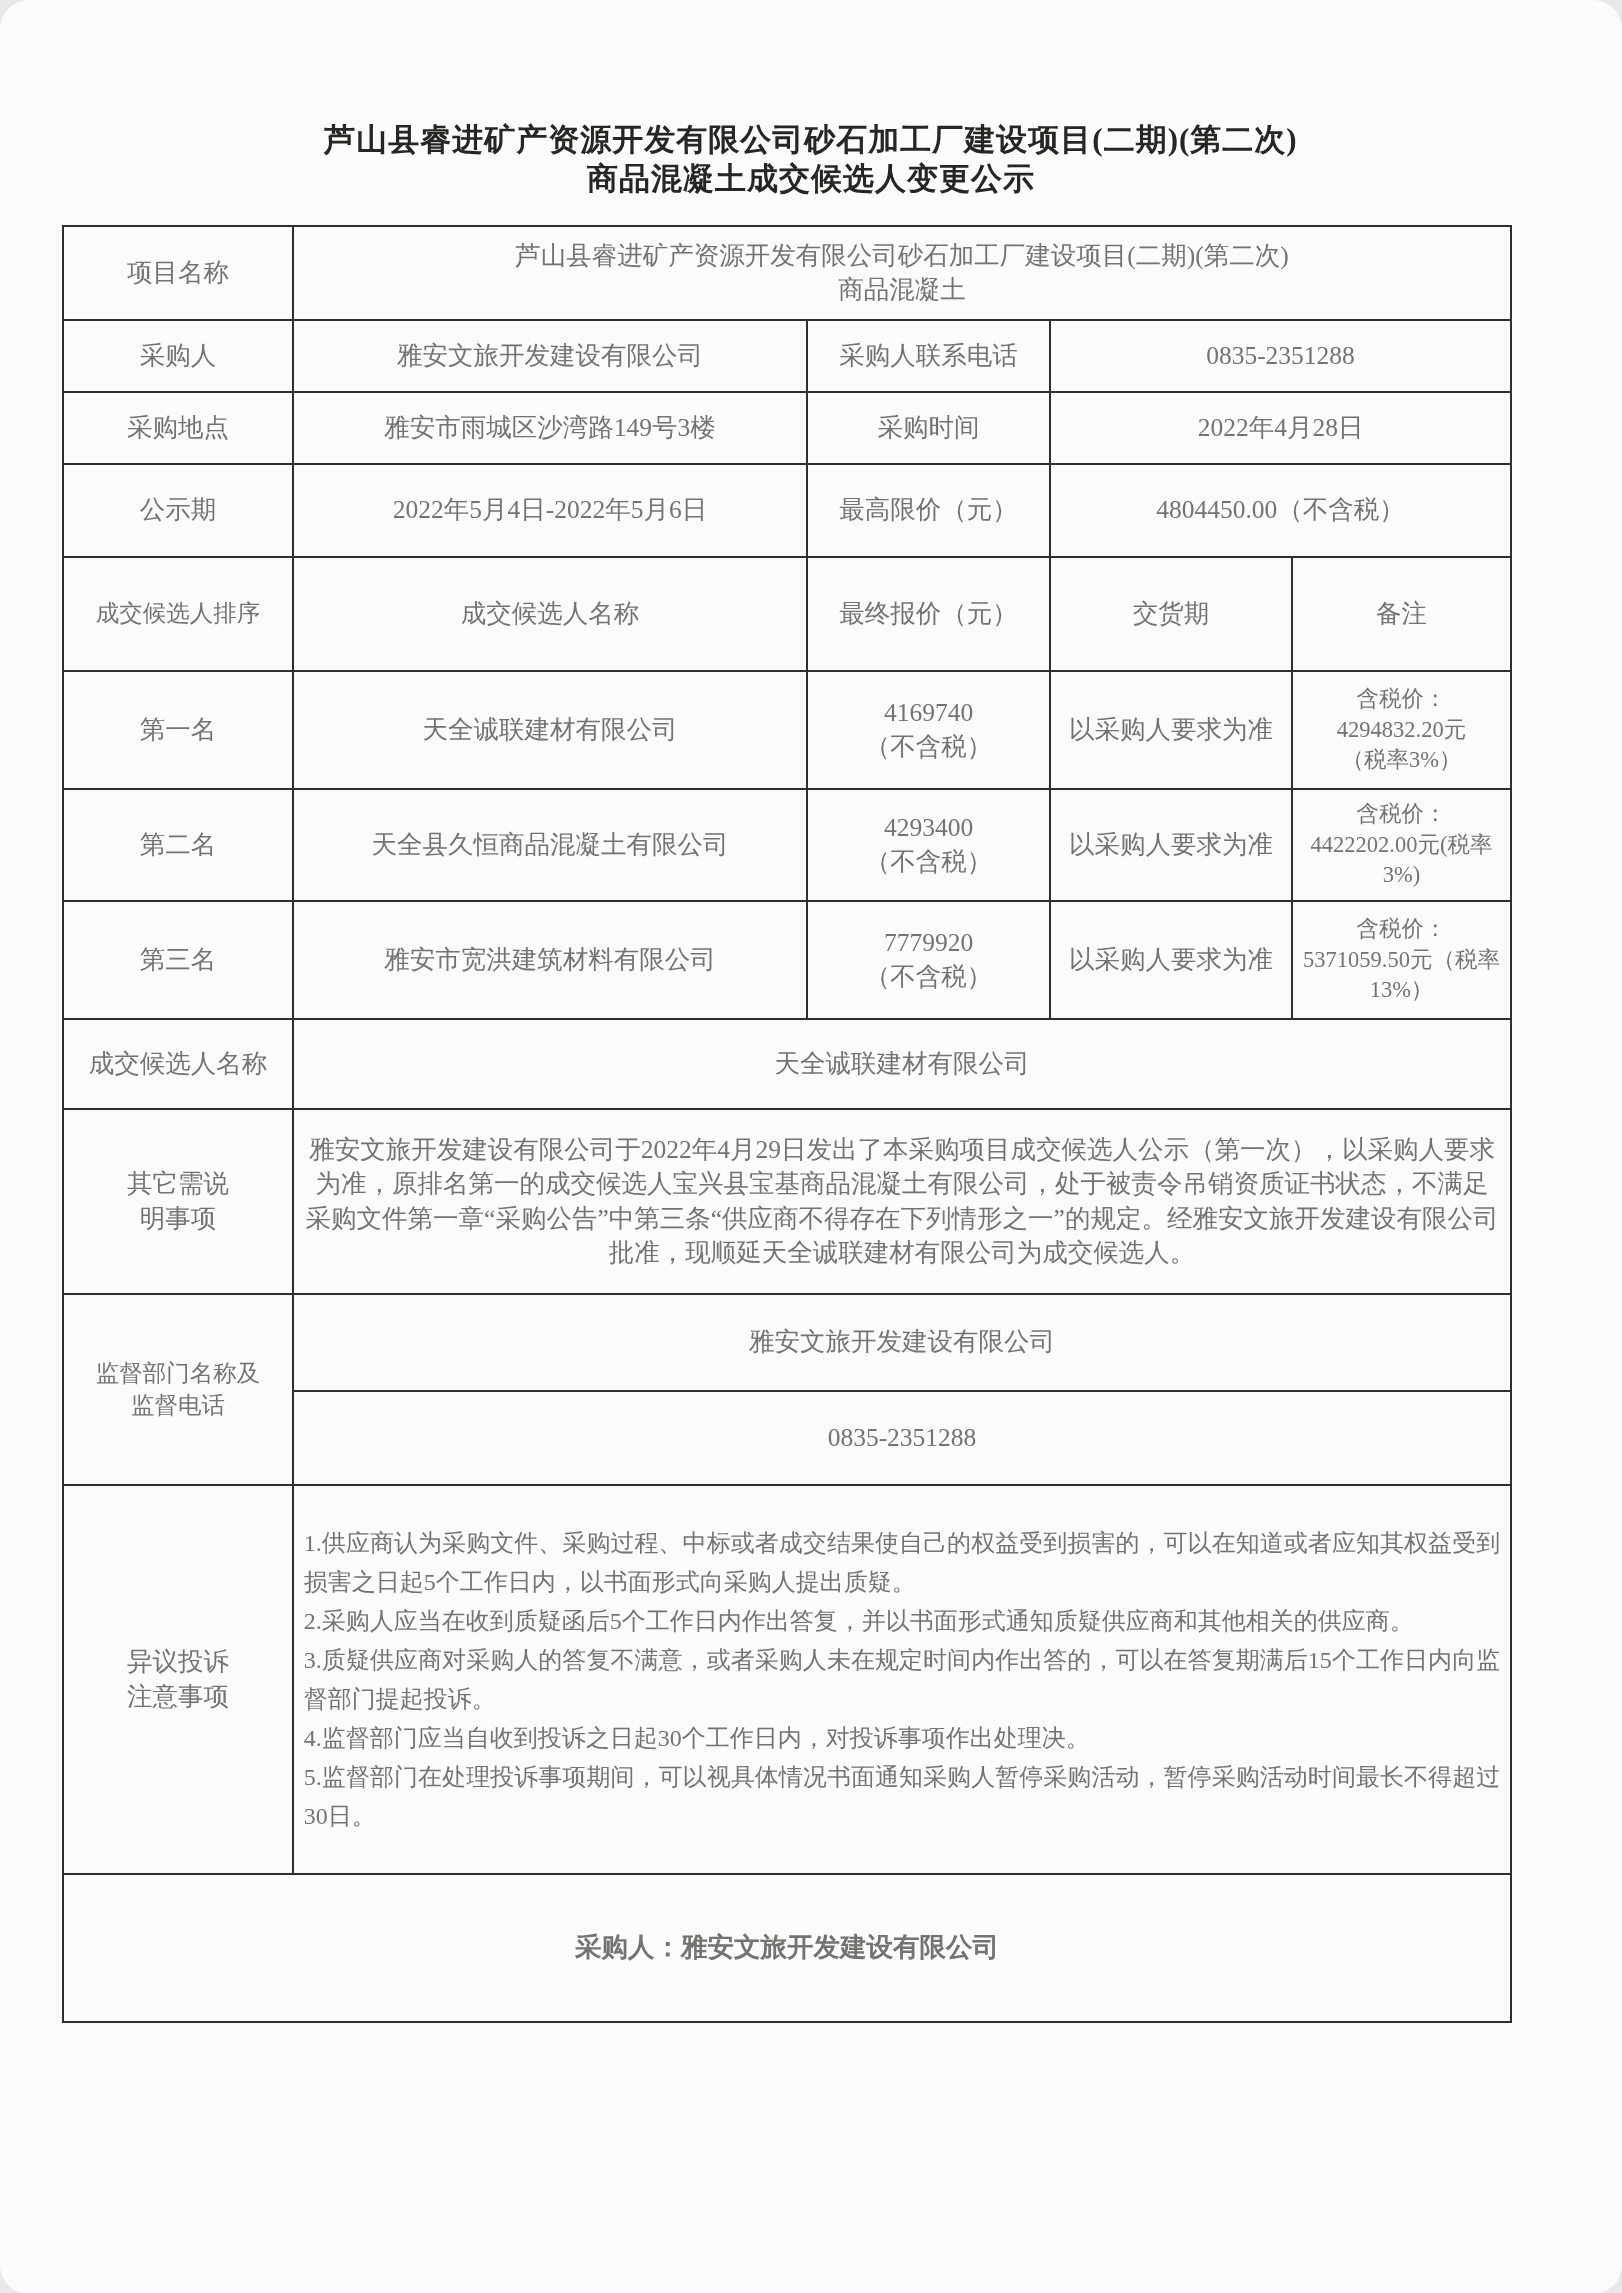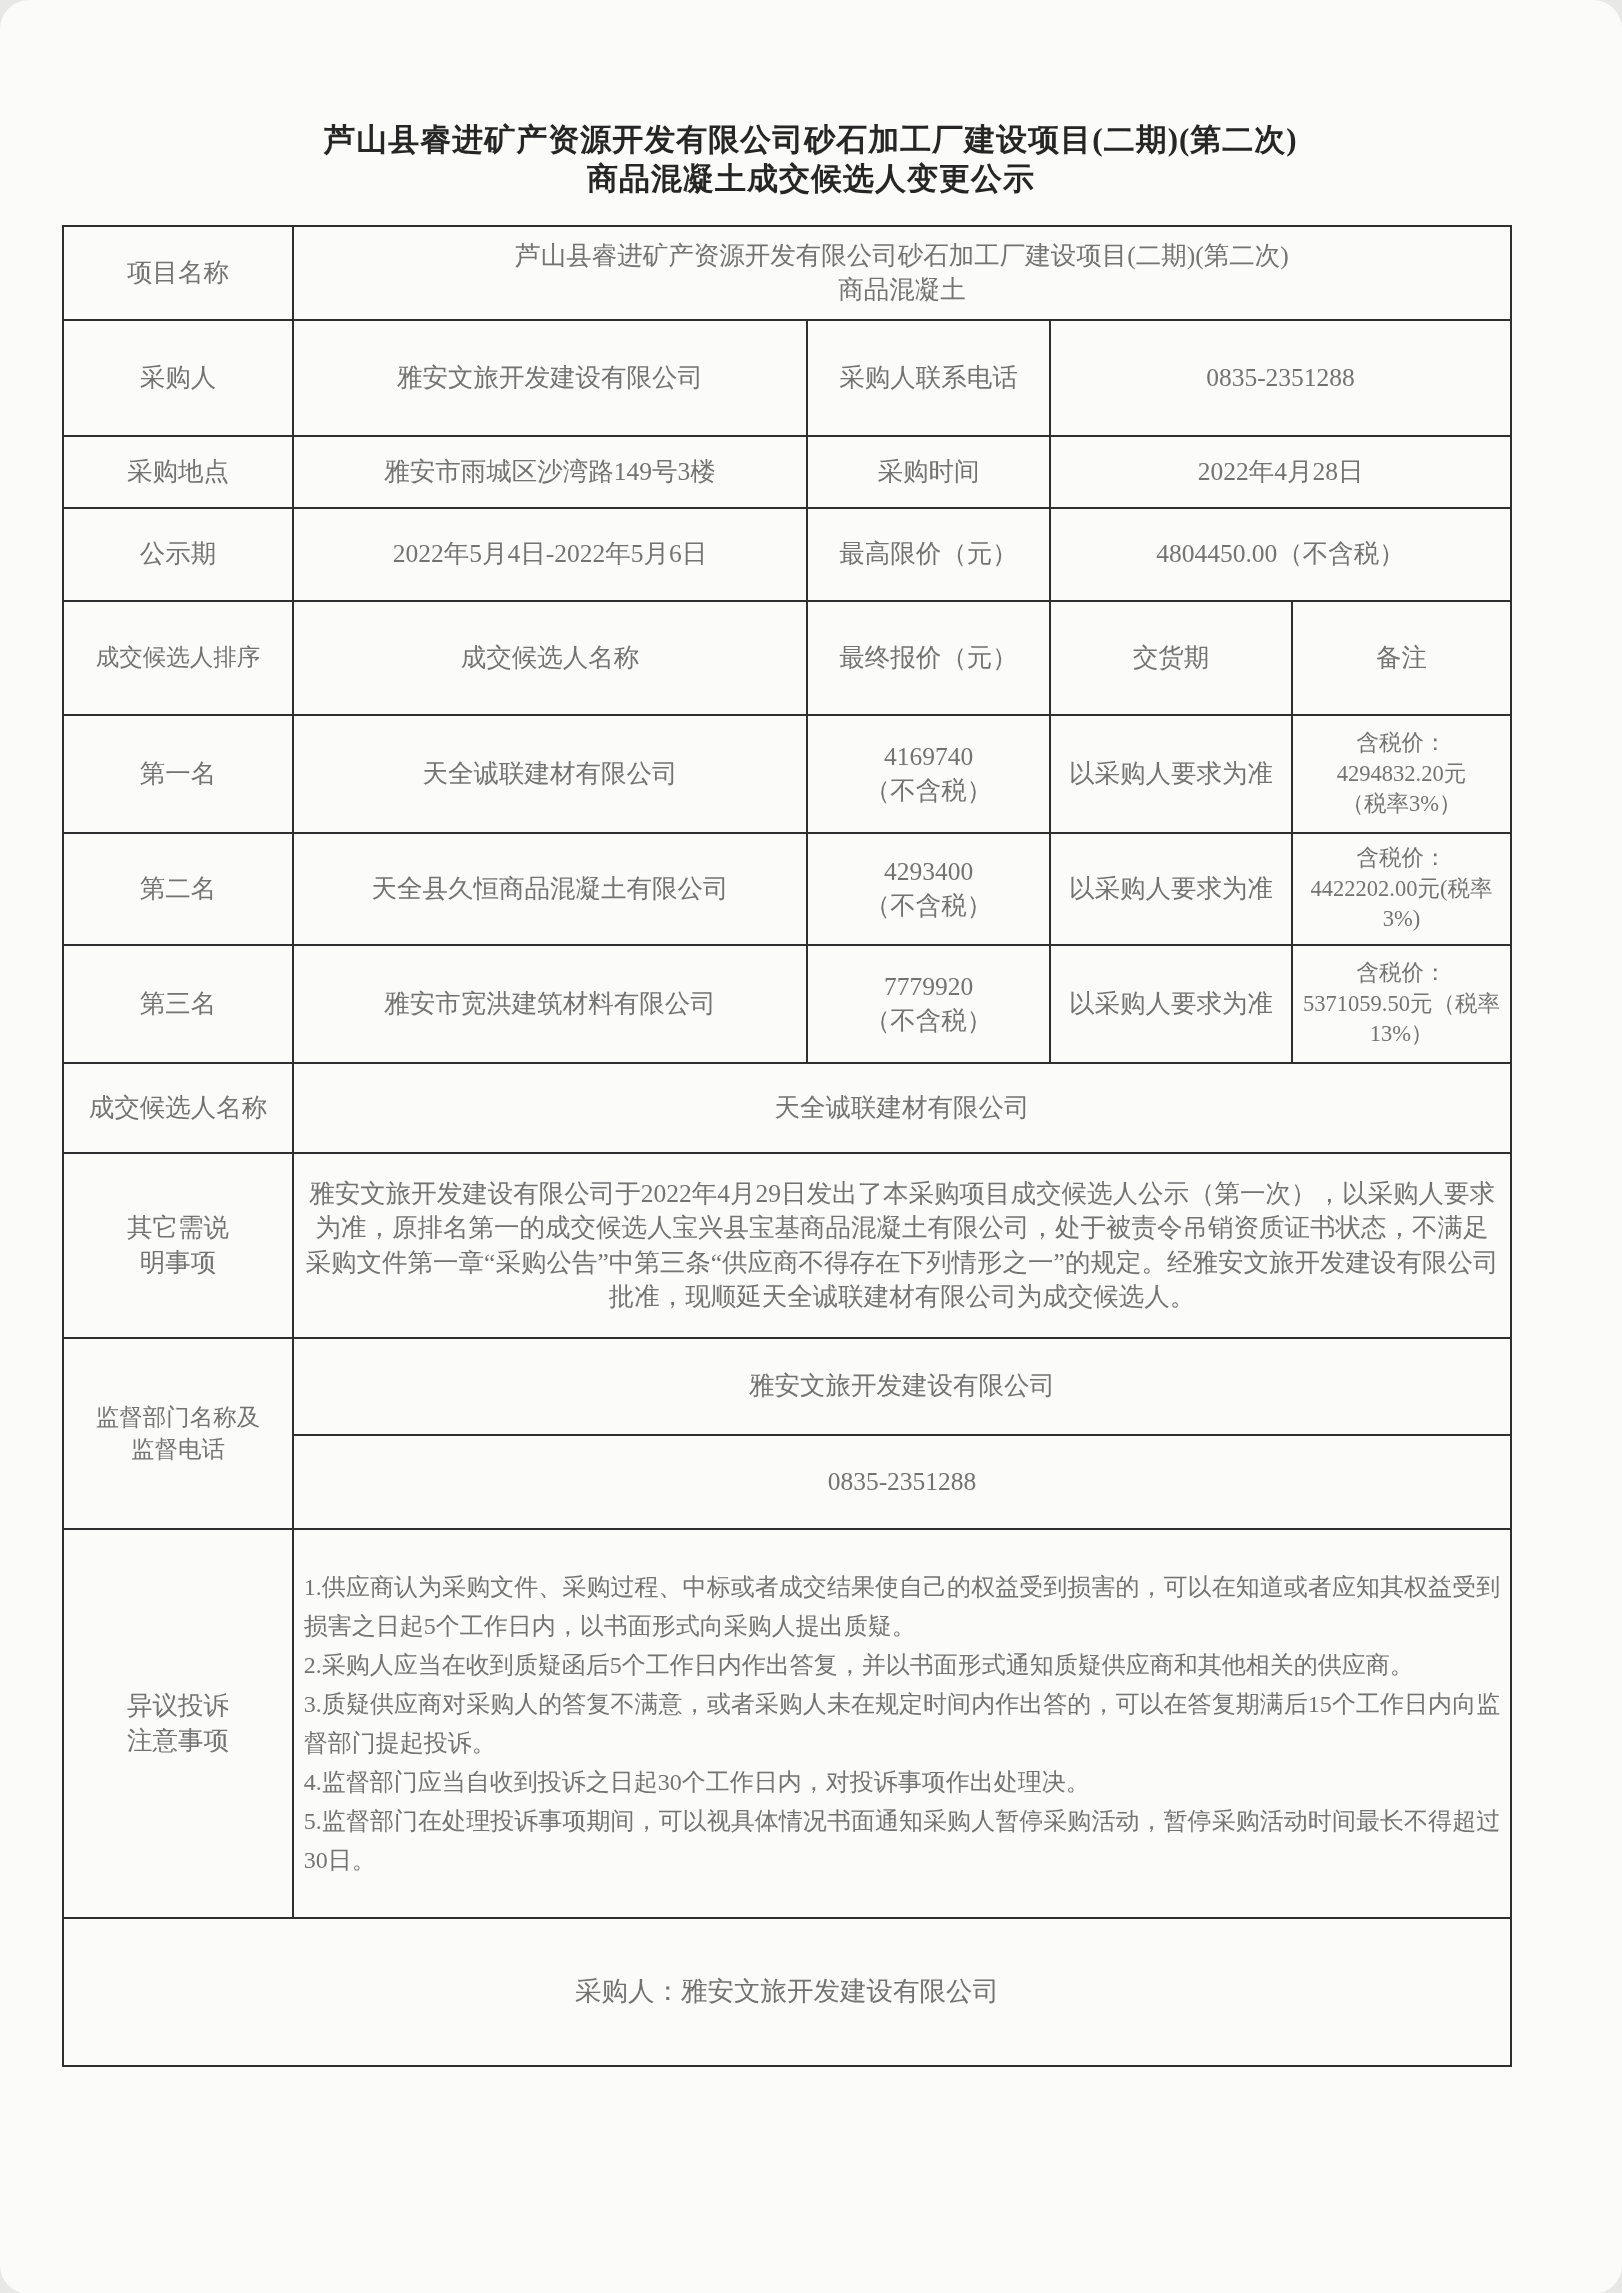--- a/index.html
+++ b/index.html
@@ -62,20 +62,21 @@
     font-size: 24px;
   }
   .list-cell .item { line-height: 39px; text-align: justify; }
   td.remark-cell { font-size: 22.5px; padding: 3.9px 7.8px; line-height: 1.45; }
   td.price-cell { line-height: 1.6; }
   td.footer-cell {
     text-align: left;
     vertical-align: top;
     padding: 61px 13.7px 9.8px 13.7px;
     font-size: 26.5px;
+    font-weight: bold;
   }
   td.small-label { font-size: 23.5px; }
 </style>
 </head>
 <body>
 
 <div class="page">
 
   <div class="doc-title pre">芦山县睿进矿产资源开发有限公司砂石加工厂建设项目(二期)(第二次)
 商品混凝土成交候选人变更公示</div>
@@ -89,21 +90,21 @@
       <col style="width:219px">
     </colgroup>
 
     <tbody>
         <tr style="height:94px">
       <td class="label-col">项目名称</td>
       <td colspan="4" class="pre">芦山县睿进矿产资源开发有限公司砂石加工厂建设项目(二期)(第二次)
 商品混凝土</td>
     </tr>
 
-    <tr style="height:116px">
+    <tr style="height:72px">
       <td class="label-col thick-b">采购人</td>
       <td class="thick-b">雅安文旅开发建设有限公司</td>
       <td class="thick-b">采购人联系电话</td>
       <td colspan="2" class="thick-b">0835-2351288</td>
     </tr>
 
     <tr style="height:72px">
       <td class="label-col">采购地点</td>
       <td>雅安市雨城区沙湾路149号3楼</td>
       <td>采购时间</td>

